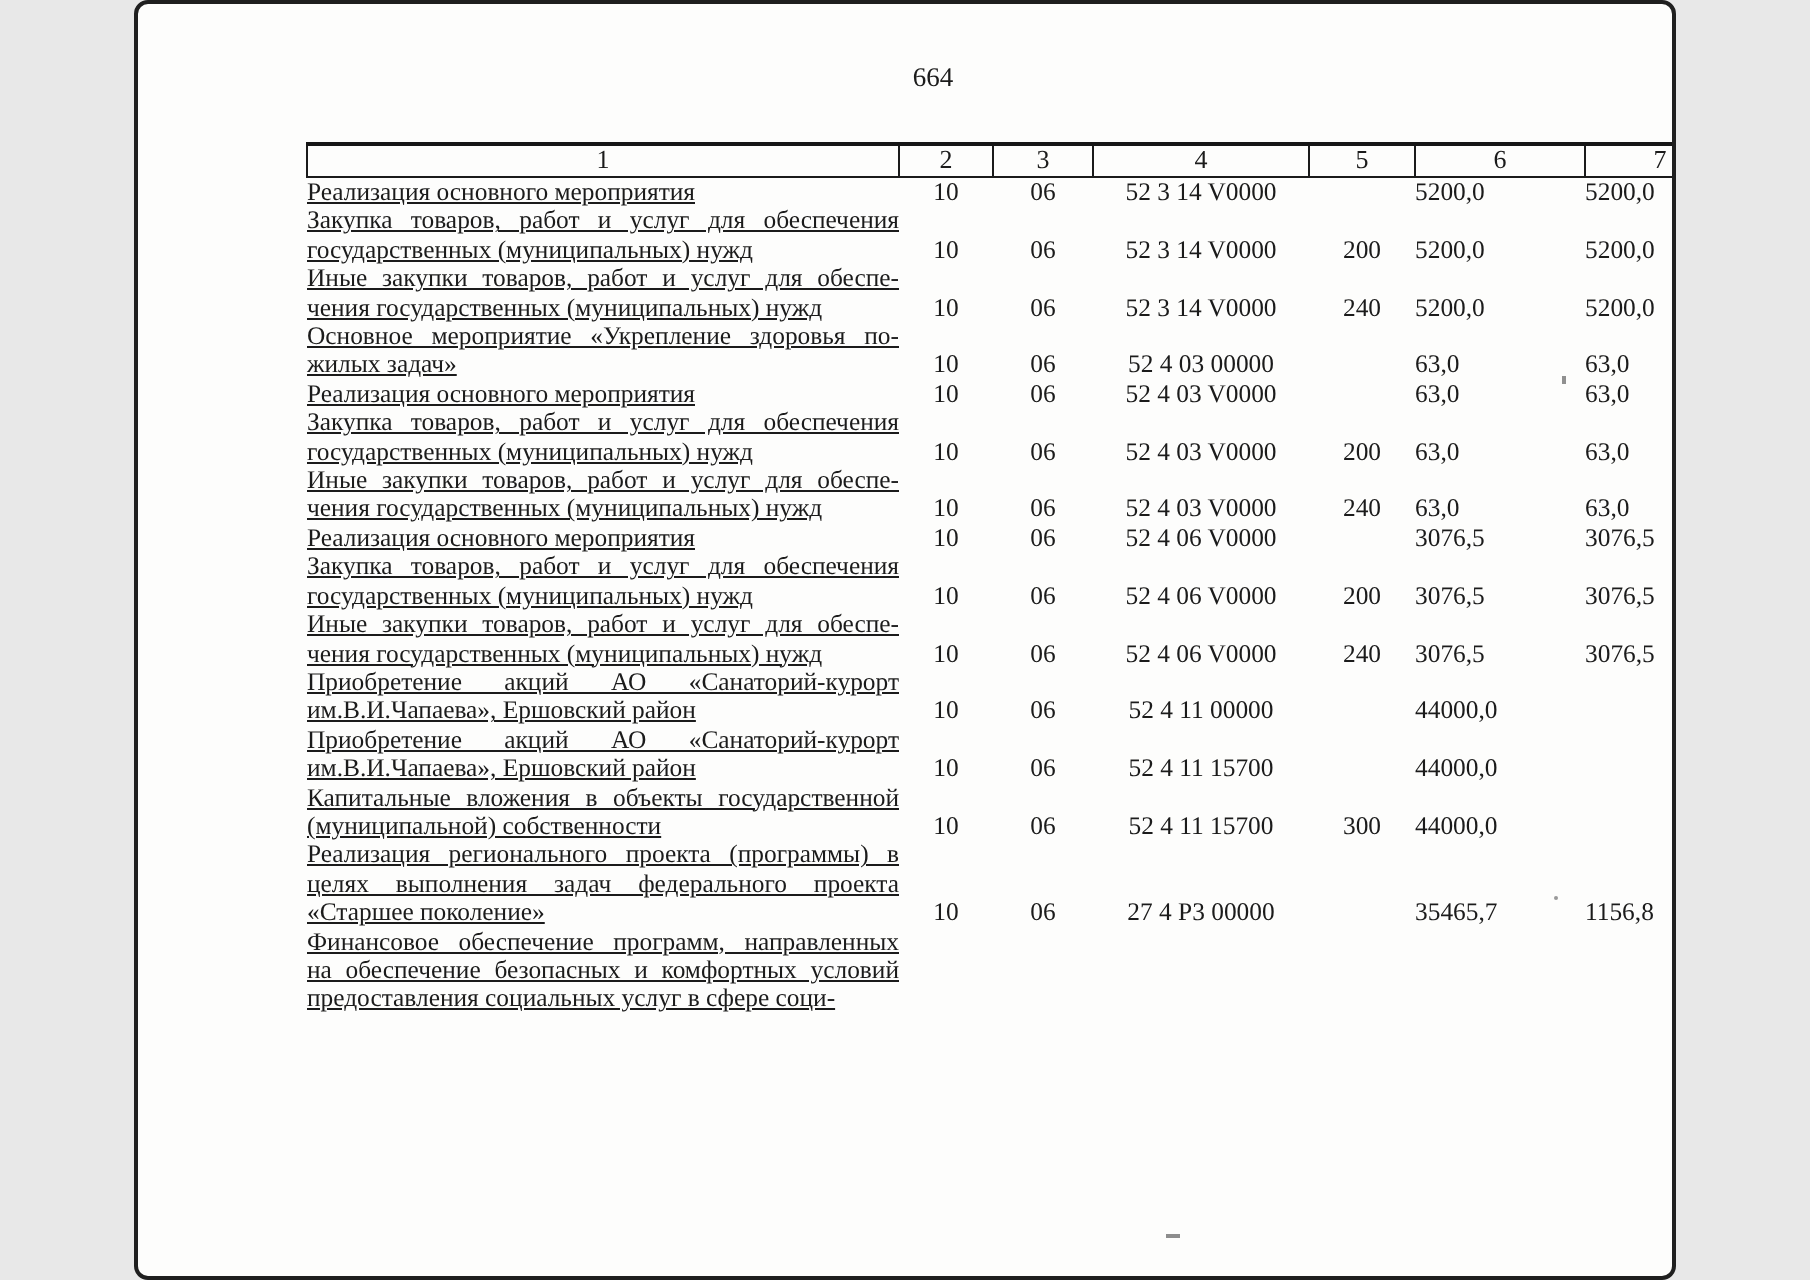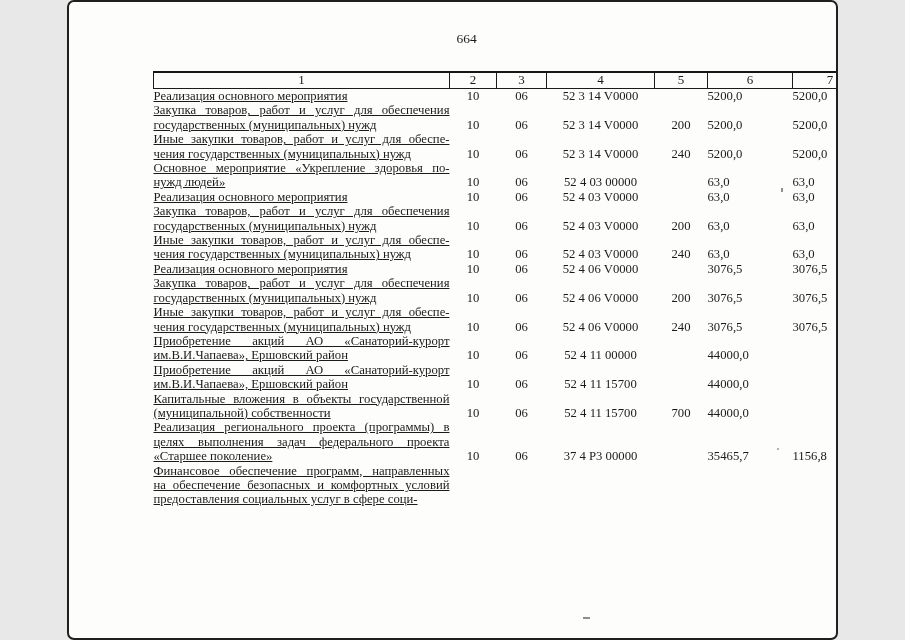--- a/index.html
+++ b/index.html
@@ -140,21 +140,21 @@
       <td class="ctr">240</td>
       <td class="rt">5200,0</td>
       <td class="rt">5200,0</td>
       <td class="rt">5200,0</td>
     </tr>
 
 
     <tr>
       <td class="name">
             <div class="name-line">Основное мероприятие «Укрепление здоровья по-</div>
-            <div class="name-line">нужд людей»</div>
+            <div class="name-line">жилых задач»</div>
           </td>
       <td class="ctr">10</td>
       <td class="ctr">06</td>
       <td class="ctr">52 4 03 00000</td>
       <td class="ctr"></td>
       <td class="rt">63,0</td>
       <td class="rt">63,0</td>
       <td class="rt">63,0</td>
     </tr>
 
@@ -270,36 +270,36 @@
     </tr>
 
     <tr>
       <td class="name">
             <div class="name-line">Капитальные вложения в объекты государственной</div>
             <div class="name-line">(муниципальной) собственности</div>
           </td>
       <td class="ctr">10</td>
       <td class="ctr">06</td>
       <td class="ctr">52 4 11 15700</td>
-      <td class="ctr">700</td>
+      <td class="ctr">300</td>
       <td class="rt">44000,0</td>
       <td class="rt"></td>
       <td class="rt"></td>
     </tr>
 
 
     <tr>
       <td class="name">
             <div class="name-line">Реализация регионального проекта (программы) в</div>
             <div class="name-line">целях выполнения задач федерального проекта</div>
             <div class="name-line">«Старшее поколение»</div>
           </td>
       <td class="ctr">10</td>
       <td class="ctr">06</td>
-      <td class="ctr">37 4 P3 00000</td>
+      <td class="ctr">27 4 P3 00000</td>
       <td class="ctr"></td>
       <td class="rt">35465,7</td>
       <td class="rt">1156,8</td>
       <td class="rt">330,0</td>
     </tr>
 
     <tr>
       <td class="name">
             <div class="name-line">Финансовое обеспечение программ, направленных</div>
             <div class="name-line">на обеспечение безопасных и комфортных условий</div>

